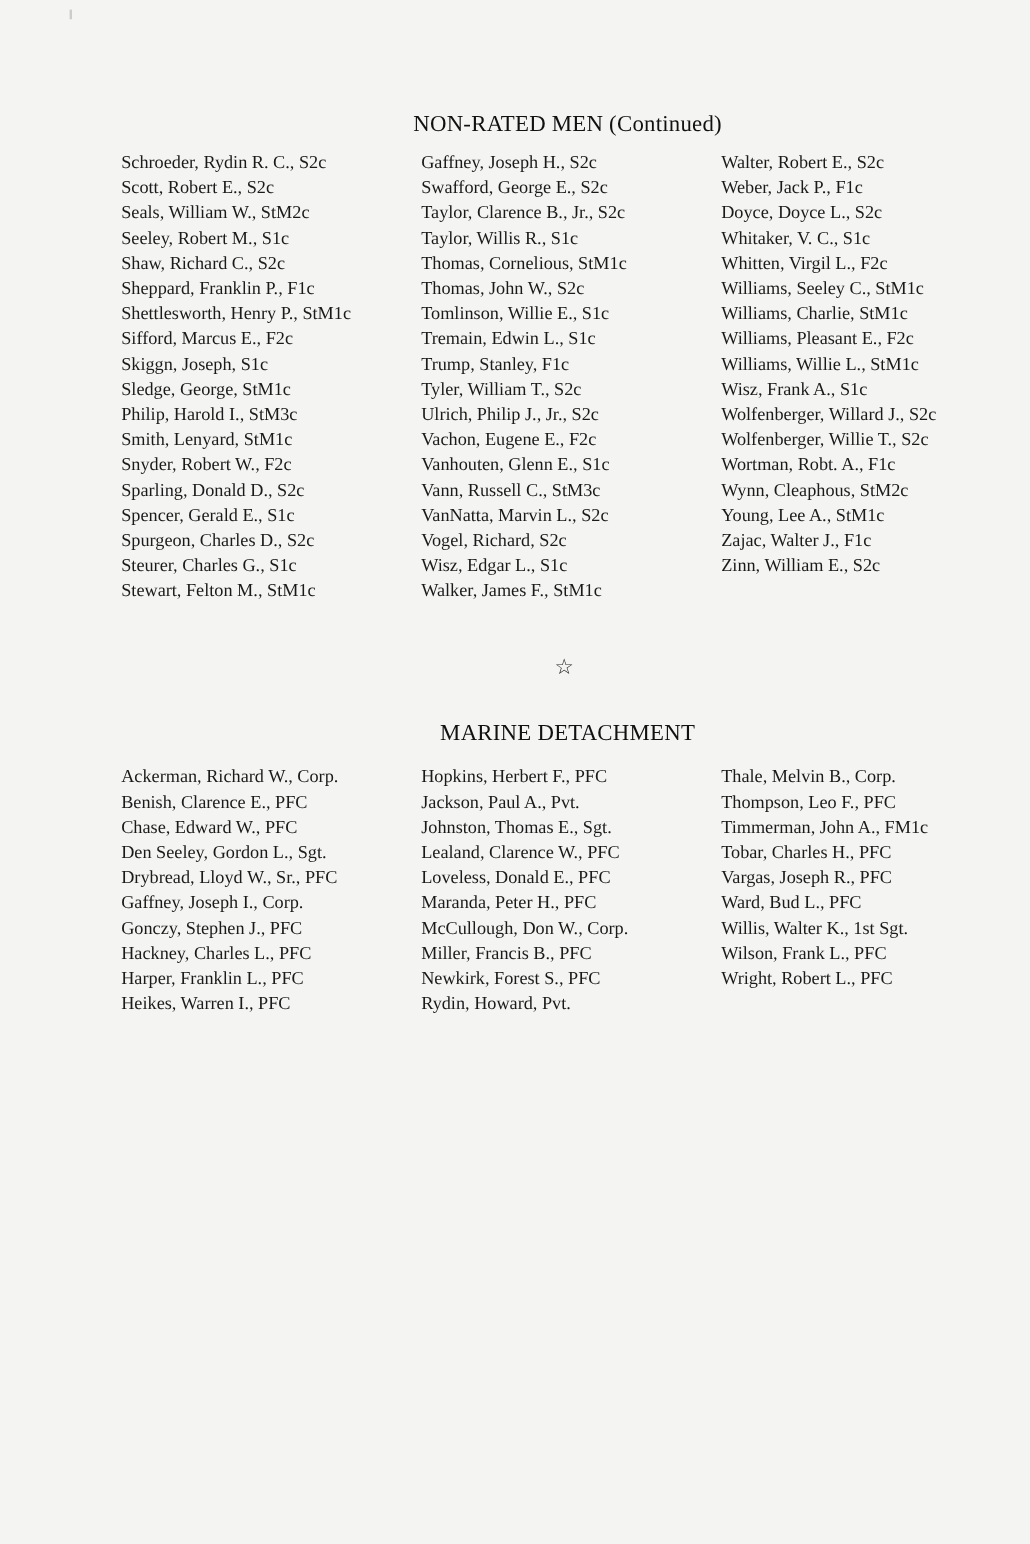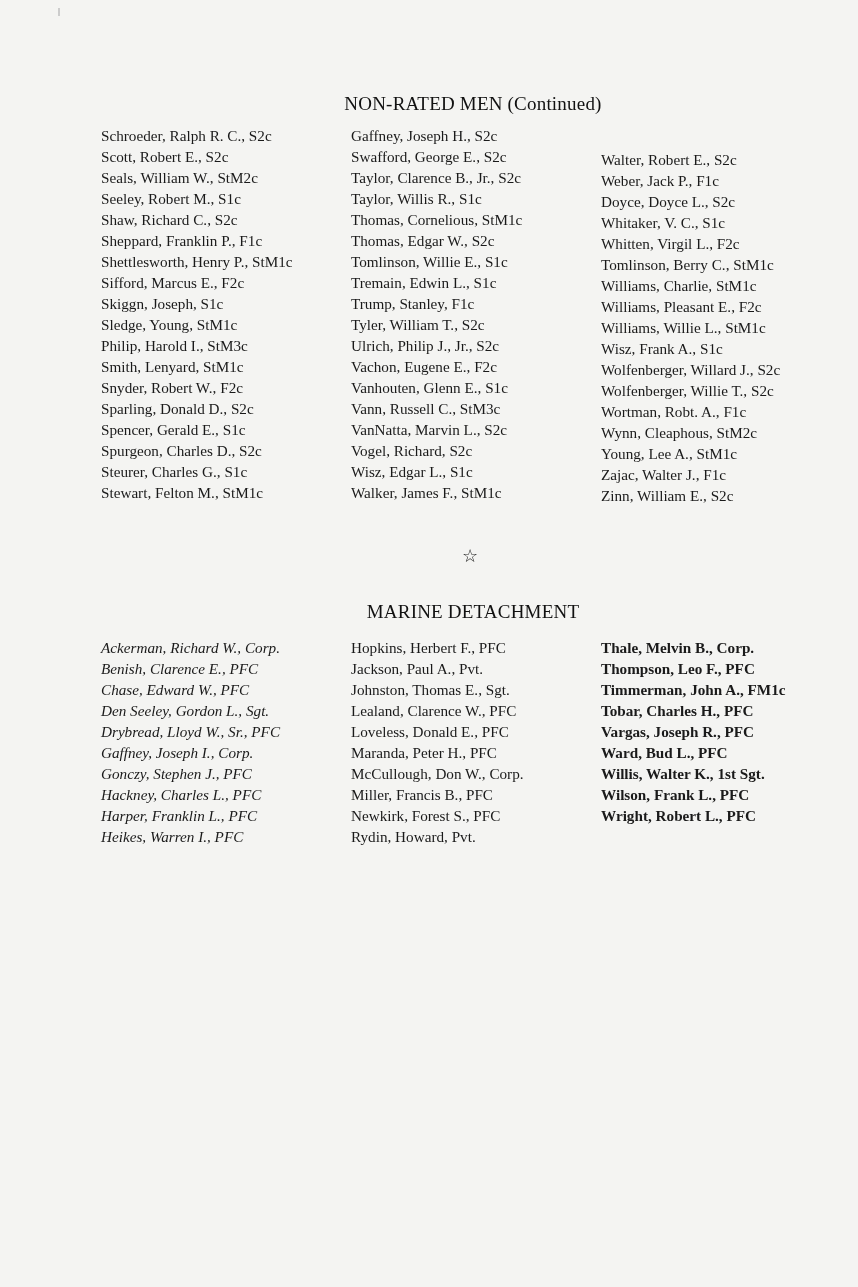--- a/index.html
+++ b/index.html
@@ -24,86 +24,86 @@
     #h2 { top: 601px; left: 0; width: 922px; }
     .col {
       position: absolute;
       font-size: 15.2px;
       line-height: 21px;
       white-space: nowrap;
     }
     .col div { height: 21px; }
     #nr-c1 { left: 89px; top: 125px; }
     #nr-c2 { left: 339px; top: 125px; }
-    #nr-c3 { left: 589px; top: 125px; margin-top: 24px; }
-    #md-c1 { left: 89px; top: 637px; font-style: italic; }
+    #nr-c3 { left: 589px; top: 125px; }
+    #md-c1 { left: 89px; top: 637px; }
     #md-c2 { left: 339px; top: 637px; }
-    #md-c3 { left: 589px; top: 637px; font-weight: bold; }
+    #md-c3 { left: 589px; top: 637px; }
     .star {
       position: absolute;
       left: 450px; top: 545px;
       font-size: 18px;
       color: #222;
     }
     .tick { position: absolute; left: 46px; top: 8px; width: 2px; height: 8px; background: #ccc; }
   </style>
 </head>
 <body>
 
 <div class="page">
   <div class="tick"></div>
 
   <div class="heading" id="h1">NON-RATED MEN (Continued)</div>
   <div class="col" id="nr-c1">
-      <div>Schroeder, Ralph R. C., S2c</div>
+      <div>Schroeder, Rydin R. C., S2c</div>
       <div>Scott, Robert E., S2c</div>
       <div>Seals, William W., StM2c</div>
       <div>Seeley, Robert M., S1c</div>
       <div>Shaw, Richard C., S2c</div>
       <div>Sheppard, Franklin P., F1c</div>
       <div>Shettlesworth, Henry P., StM1c</div>
       <div>Sifford, Marcus E., F2c</div>
       <div>Skiggn, Joseph, S1c</div>
-      <div>Sledge, Young, StM1c</div>
+      <div>Sledge, George, StM1c</div>
       <div>Philip, Harold I., StM3c</div>
       <div>Smith, Lenyard, StM1c</div>
       <div>Snyder, Robert W., F2c</div>
       <div>Sparling, Donald D., S2c</div>
       <div>Spencer, Gerald E., S1c</div>
       <div>Spurgeon, Charles D., S2c</div>
       <div>Steurer, Charles G., S1c</div>
       <div>Stewart, Felton M., StM1c</div>
     </div>
   <div class="col" id="nr-c2">
       <div>Gaffney, Joseph H., S2c</div>
       <div>Swafford, George E., S2c</div>
       <div>Taylor, Clarence B., Jr., S2c</div>
       <div>Taylor, Willis R., S1c</div>
       <div>Thomas, Cornelious, StM1c</div>
-      <div>Thomas, Edgar W., S2c</div>
+      <div>Thomas, John W., S2c</div>
       <div>Tomlinson, Willie E., S1c</div>
       <div>Tremain, Edwin L., S1c</div>
       <div>Trump, Stanley, F1c</div>
       <div>Tyler, William T., S2c</div>
       <div>Ulrich, Philip J., Jr., S2c</div>
       <div>Vachon, Eugene E., F2c</div>
       <div>Vanhouten, Glenn E., S1c</div>
       <div>Vann, Russell C., StM3c</div>
       <div>VanNatta, Marvin L., S2c</div>
       <div>Vogel, Richard, S2c</div>
       <div>Wisz, Edgar L., S1c</div>
       <div>Walker, James F., StM1c</div>
     </div>
   <div class="col" id="nr-c3">
       <div>Walter, Robert E., S2c</div>
       <div>Weber, Jack P., F1c</div>
       <div>Doyce, Doyce L., S2c</div>
       <div>Whitaker, V. C., S1c</div>
       <div>Whitten, Virgil L., F2c</div>
-      <div>Tomlinson, Berry C., StM1c</div>
+      <div>Williams, Seeley C., StM1c</div>
       <div>Williams, Charlie, StM1c</div>
       <div>Williams, Pleasant E., F2c</div>
       <div>Williams, Willie L., StM1c</div>
       <div>Wisz, Frank A., S1c</div>
       <div>Wolfenberger, Willard J., S2c</div>
       <div>Wolfenberger, Willie T., S2c</div>
       <div>Wortman, Robt. A., F1c</div>
       <div>Wynn, Cleaphous, StM2c</div>
       <div>Young, Lee A., StM1c</div>
       <div>Zajac, Walter J., F1c</div>

